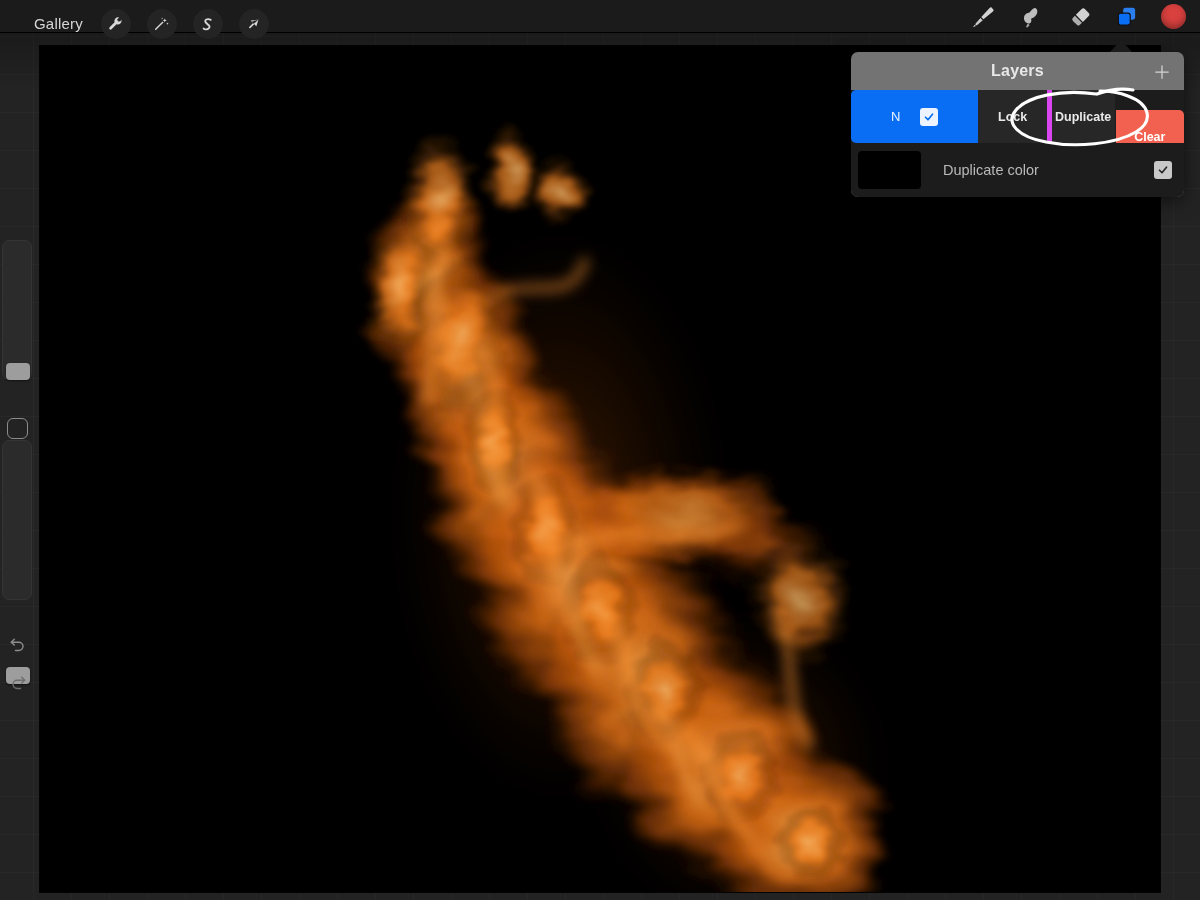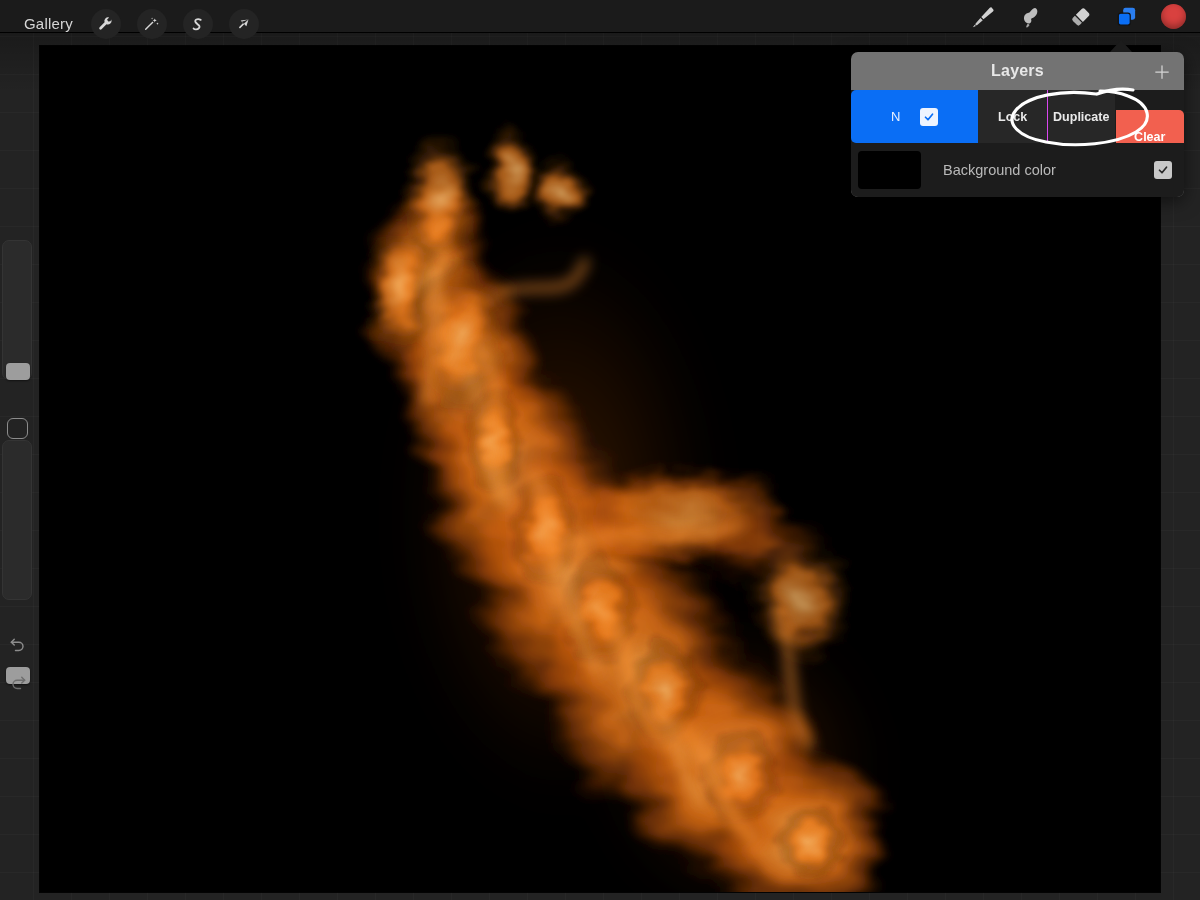--- a/index.html
+++ b/index.html
@@ -36,21 +36,21 @@
   }
 
   
   #topbar {
     position: absolute; left: 0; top: 0;
     width: 1200px; height: 33px;
     background: #1b1b1b;
     border-bottom: 1px solid #000;
     z-index: 50;
   }
-  #topbar-left { position: absolute; left: 6px; top: 0; height: 48px; display: flex; align-items: center; }
+  #topbar-left { position: absolute; left: 16px; top: 0; height: 48px; display: flex; align-items: center; }
   #topbar-right { position: absolute; right: 6px; top: 0; height: 33px; display: flex; align-items: center; }
 
   .gallery-btn {
     color: #d6d6d6; font-size: 15px; letter-spacing: .2px;
     padding: 3px 10px 4px 18px; cursor: pointer;
   }
   .tool-btn {
     width: 30px; height: 30px; margin: 0 8px;
     border-radius: 50%;
     display: flex; align-items: center; justify-content: center;
@@ -162,21 +162,21 @@
     display: flex; align-items: center; justify-content: center;
     cursor: pointer;
   }
   #blend-cb { background: #eef4ff; }
   .swipe-action {
     height: 53px; display: flex; align-items: center; justify-content: center;
     cursor: pointer;
   }
   #act-lock { width: 72px; background: #272727; }
   #act-dup  { width: 72px; background: #272727;
-              border-left: 1px solid #d946ef; border-right: 1px solid #1c1c1c; }
+              border-left: 5px solid #d946ef; border-right: 1px solid #1c1c1c; }
   #act-clear{ width: 72px; background: #f2604f; border-radius: 0 5px 5px 0; margin-top: 20px; }
   .swipe-action span { color: #e9e9e9; font-size: 12.5px; font-weight: bold; }
   #act-clear span { color: #fff; }
 
   
   #bg-row {
     position: relative; height: 54px;
     display: flex; align-items: center;
     background: #1c1c1c;
   }
@@ -429,21 +429,21 @@
       <div class="swipe-action" id="act-dup">
         <span>Duplicate</span>
       </div>
       <div class="swipe-action" id="act-clear">
         <span>Clear</span>
       </div>
     </div>
 
     <div id="bg-row">
       <div id="bg-swatch"></div>
-      <div id="bg-label">Background color</div>
+      <div id="bg-label">Duplicate color</div>
       <div id="bg-cb">
         <svg width="12" height="12" viewBox="0 0 24 24" fill="none" stroke="#2a2a2a" stroke-width="3.4" stroke-linecap="round" stroke-linejoin="round">
           <path d="M5 12.5 L10 17.5 L19 6.5"></path>
         </svg>
       </div>
     </div>
   </div>
 
   <svg id="annotation" viewBox="0 0 170 76" fill="none">
     <path d="M96 12 C 62 7, 28 14, 16 28 C 5 41, 18 55, 46 60 C 76 66, 116 62, 136 50

